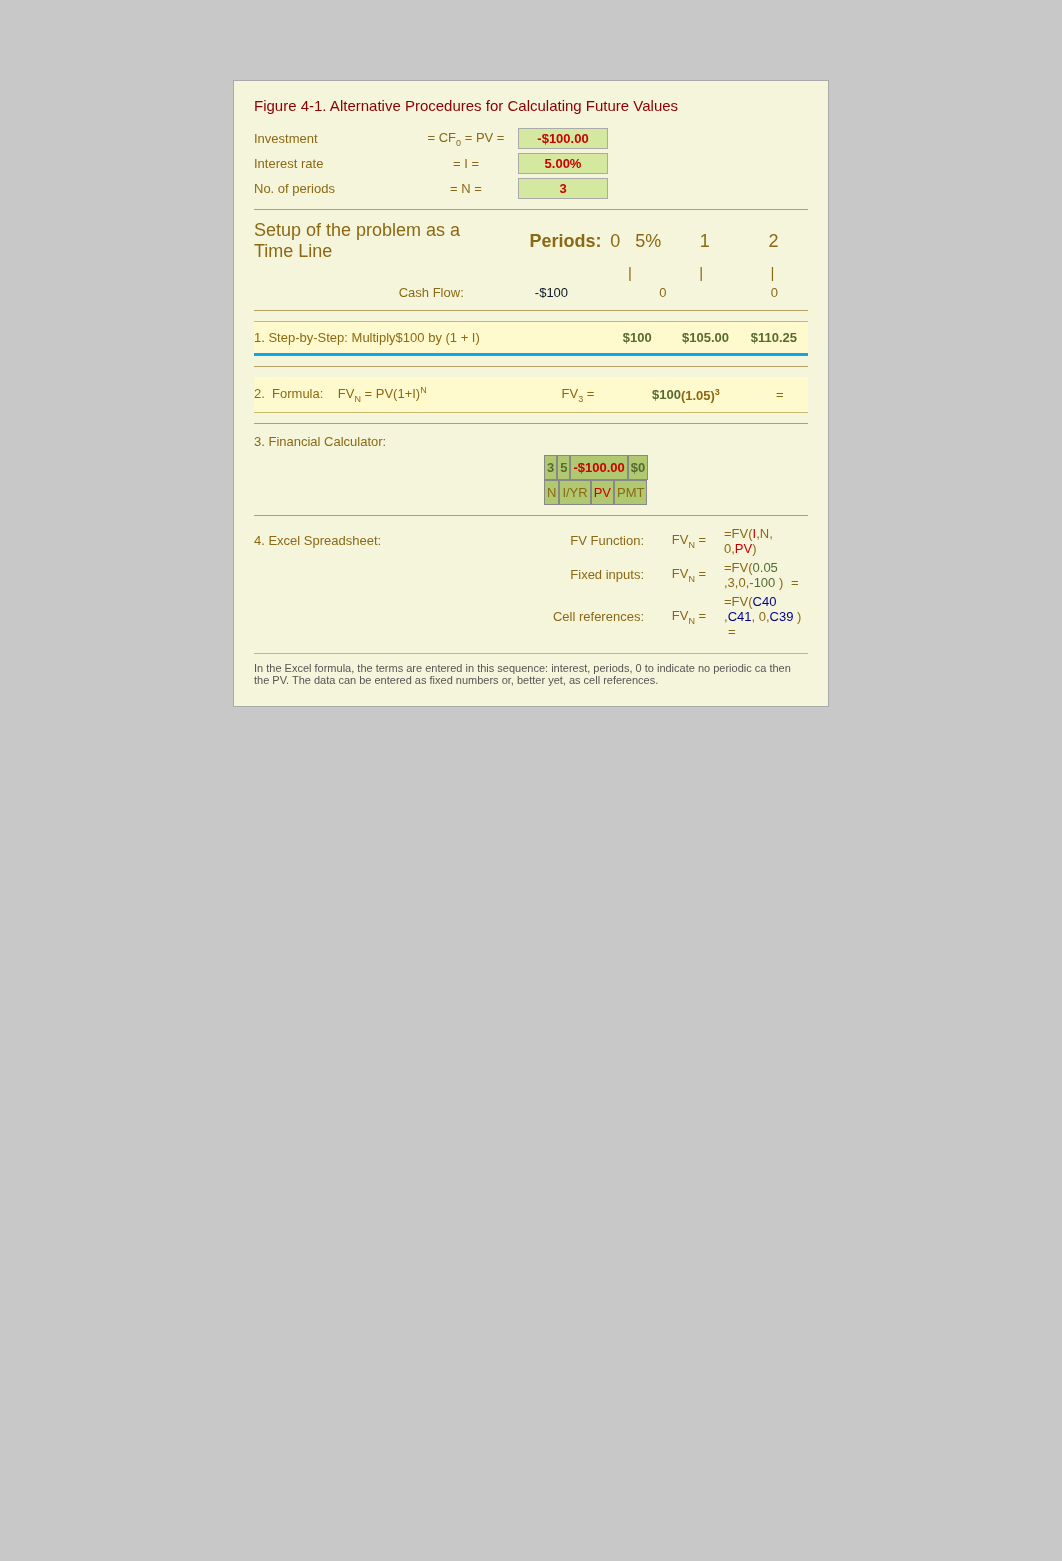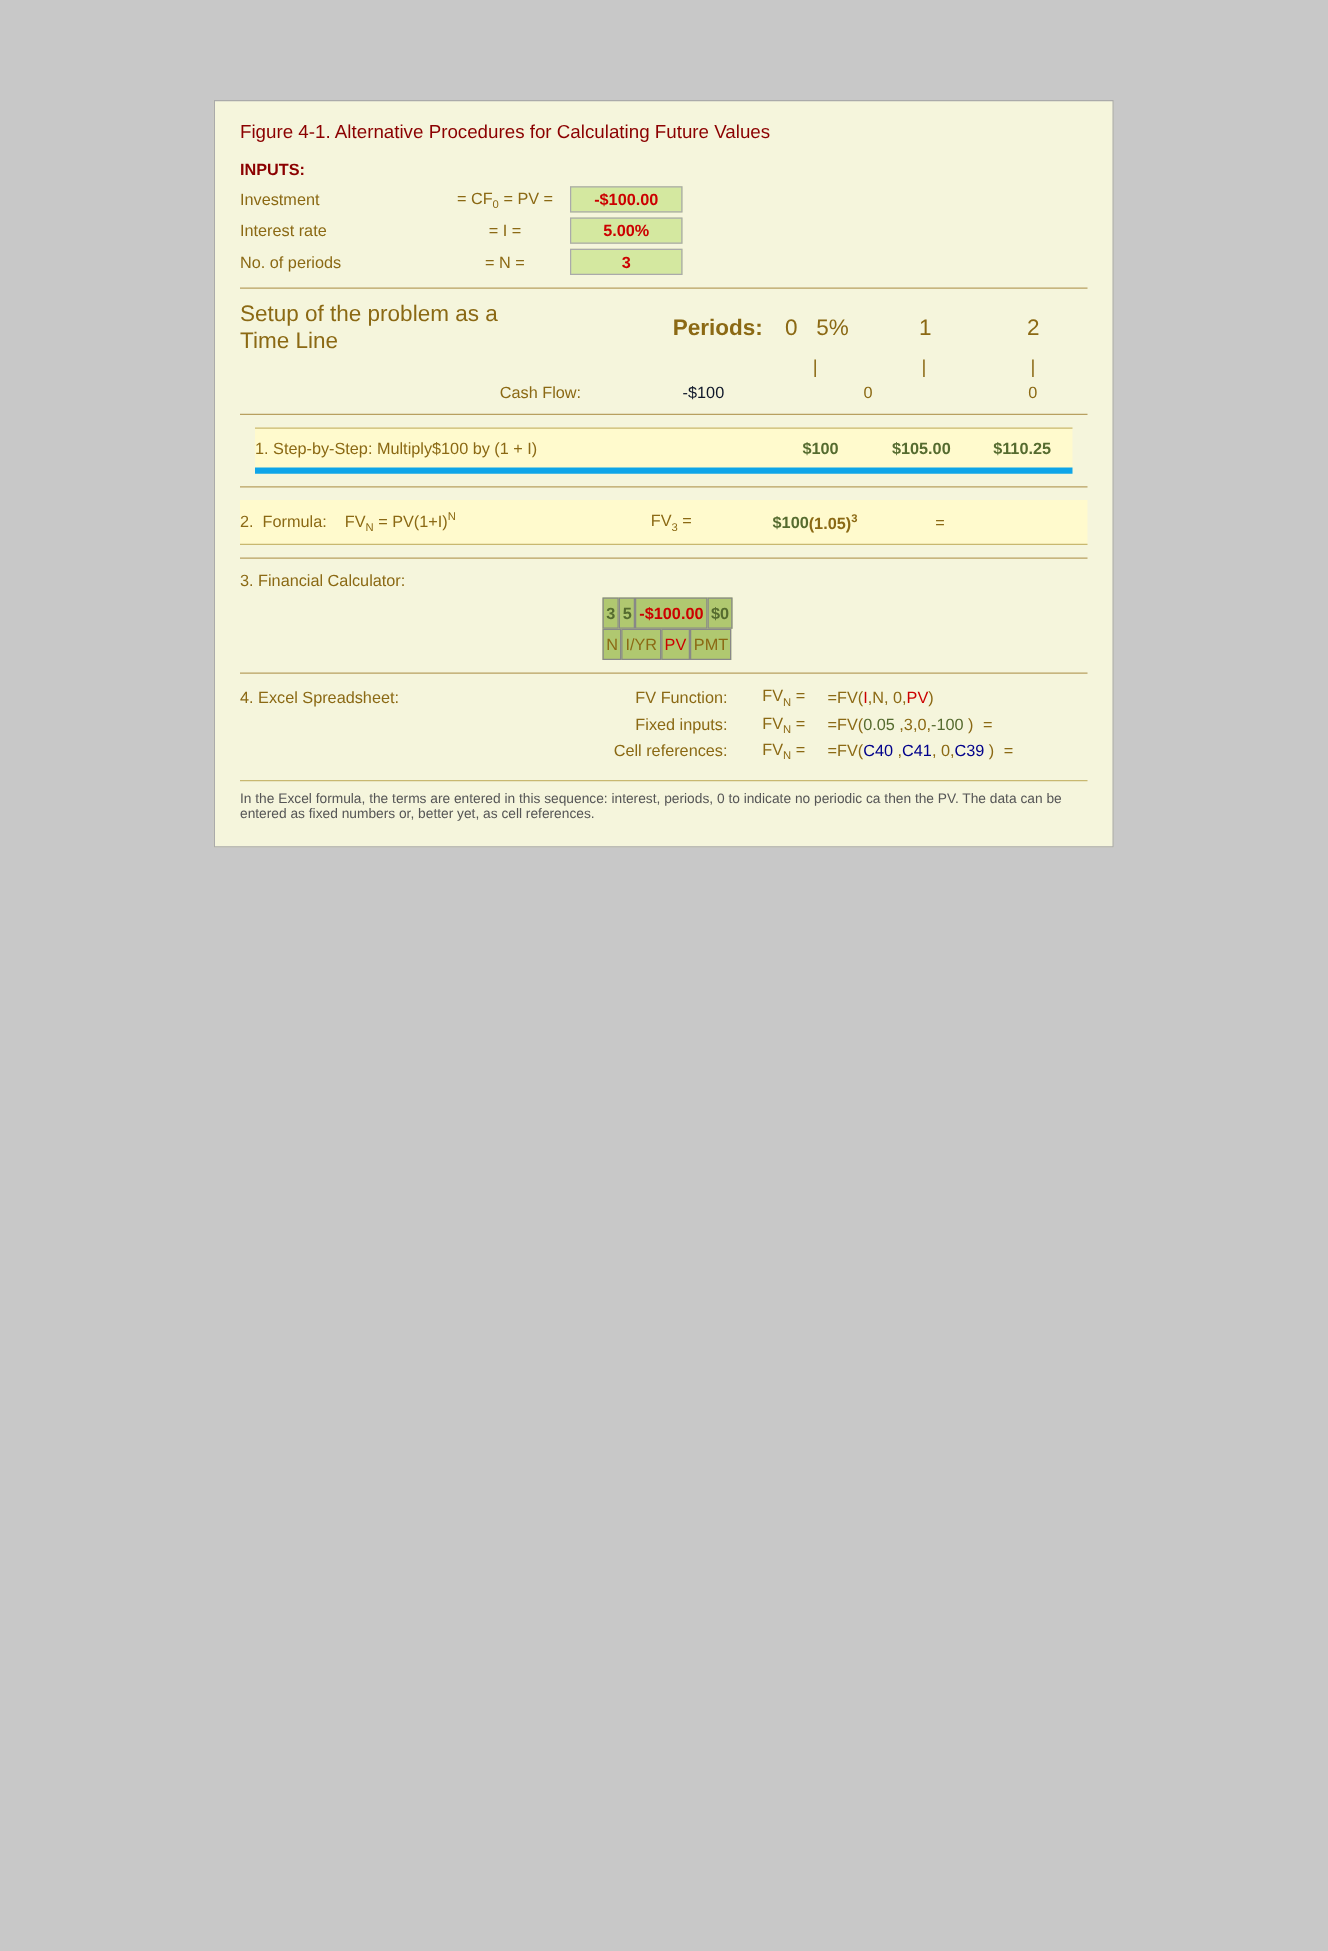--- a/index.html
+++ b/index.html
@@ -9,21 +9,21 @@
       width: 1062px;
       min-height: 1561px;
       display: flex;
       align-items: flex-start;
       justify-content: center;
       padding: 80px 0;
     }
     .figure-box {
       background: #f5f5dc;
       border: 1px solid #aaa;
-      width: 720px;
+      width: 596px;
       padding: 16px 20px 20px 20px;
       position: relative;
     }
     .figure-title {
       color: #8B0000;
       font-size: 15px;
       font-weight: normal;
       margin-bottom: 14px;
     }
     .inputs-label {
@@ -114,23 +114,23 @@
       color: #0f172a;
     }
     .cf-val-dark {
       width: 90px;
       text-align: center;
       color: #8B6914;
     }
     .step-section {
       background: #fffacd;
       border-top: 1px solid #c8b870;
-      border-bottom: 5px solid #0ea5e9;
+      border-bottom: 3px solid #0ea5e9;
       padding: 8px 0;
-      margin: 8px 12px;
+      margin: 8px 0;
     }
     .step-row {
       display: flex;
       align-items: center;
       font-size: 13px;
       color: #8B6914;
     }
     .step-label {
       width: 460px;
     }
@@ -214,21 +214,20 @@
     }
     .col-3 { color: #556b2f; font-weight: bold; }
   </style>
 </head>
 <body>
 
 <div class="figure-box">
 
   <div class="figure-title">Figure 4-1.    Alternative Procedures for Calculating Future Values</div>
 
-  <div class="inputs-label">INPUTS:</div>
 
   <div class="input-row">
     <div class="input-label">Investment</div>
     <div class="input-eq">
       = CF<span class="sub">0</span> = PV =
     </div>
     <div class="input-value">-$100.00</div>
   </div>
 
   <div class="input-row">

